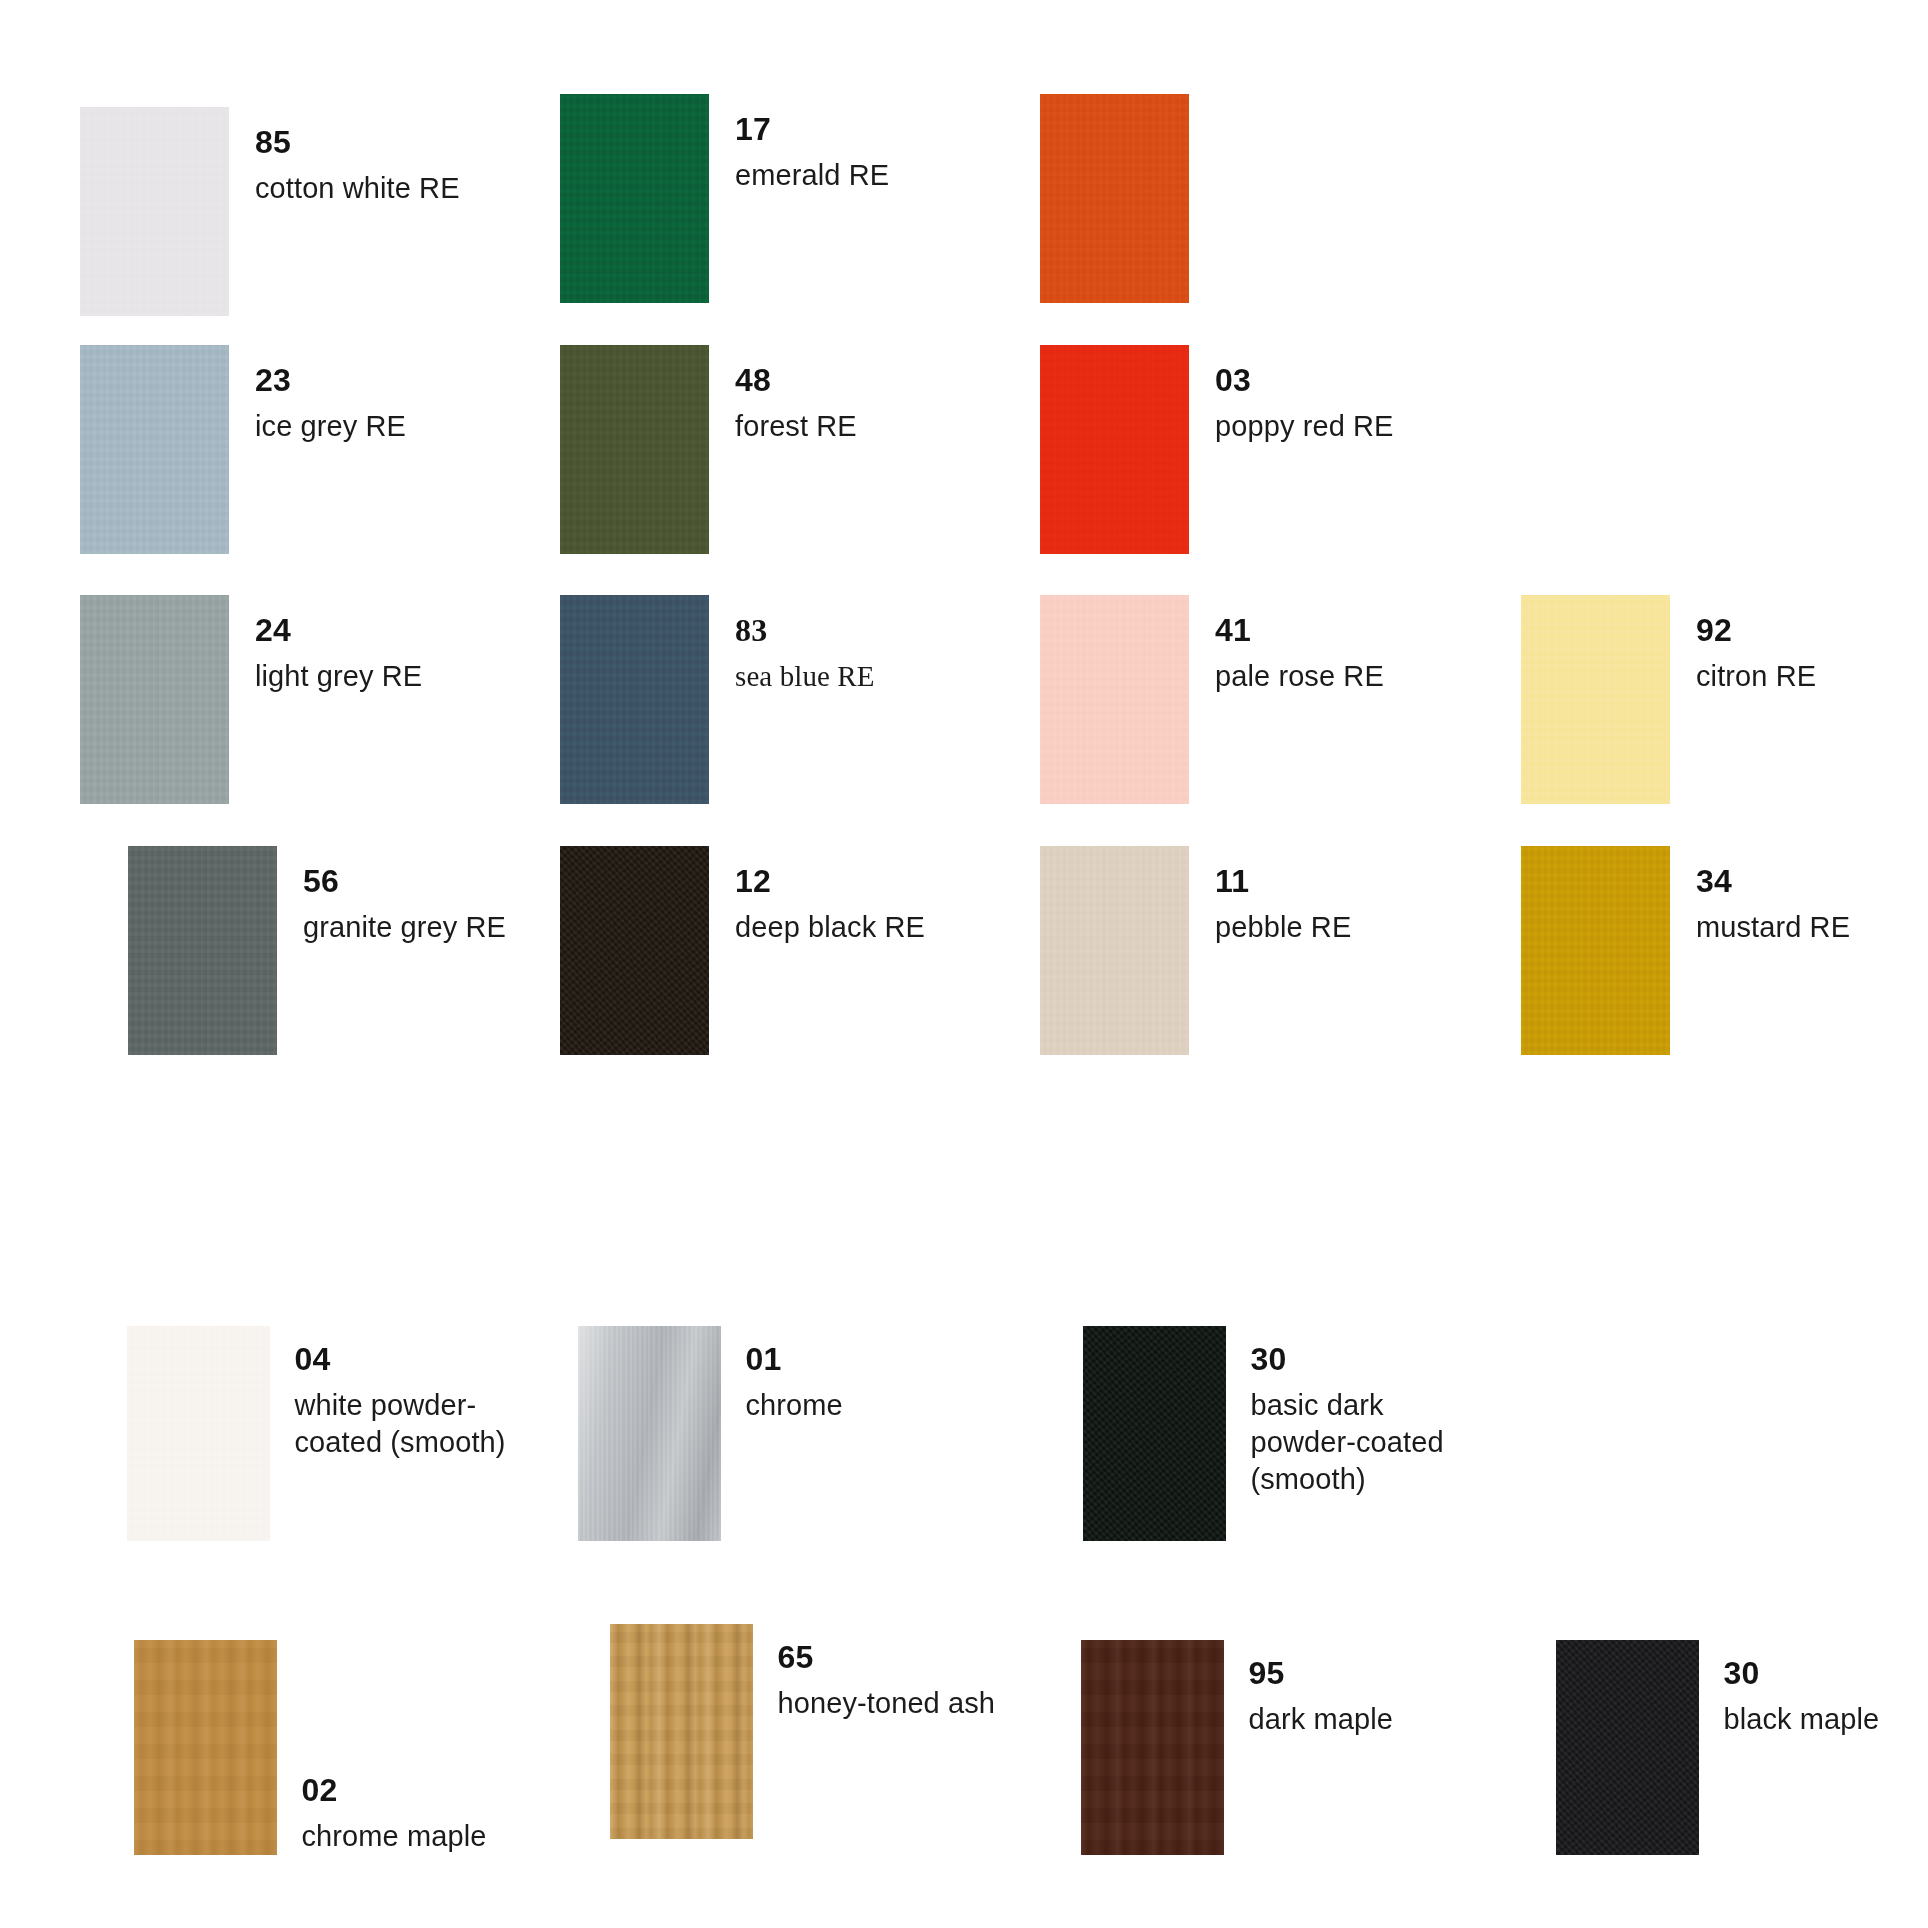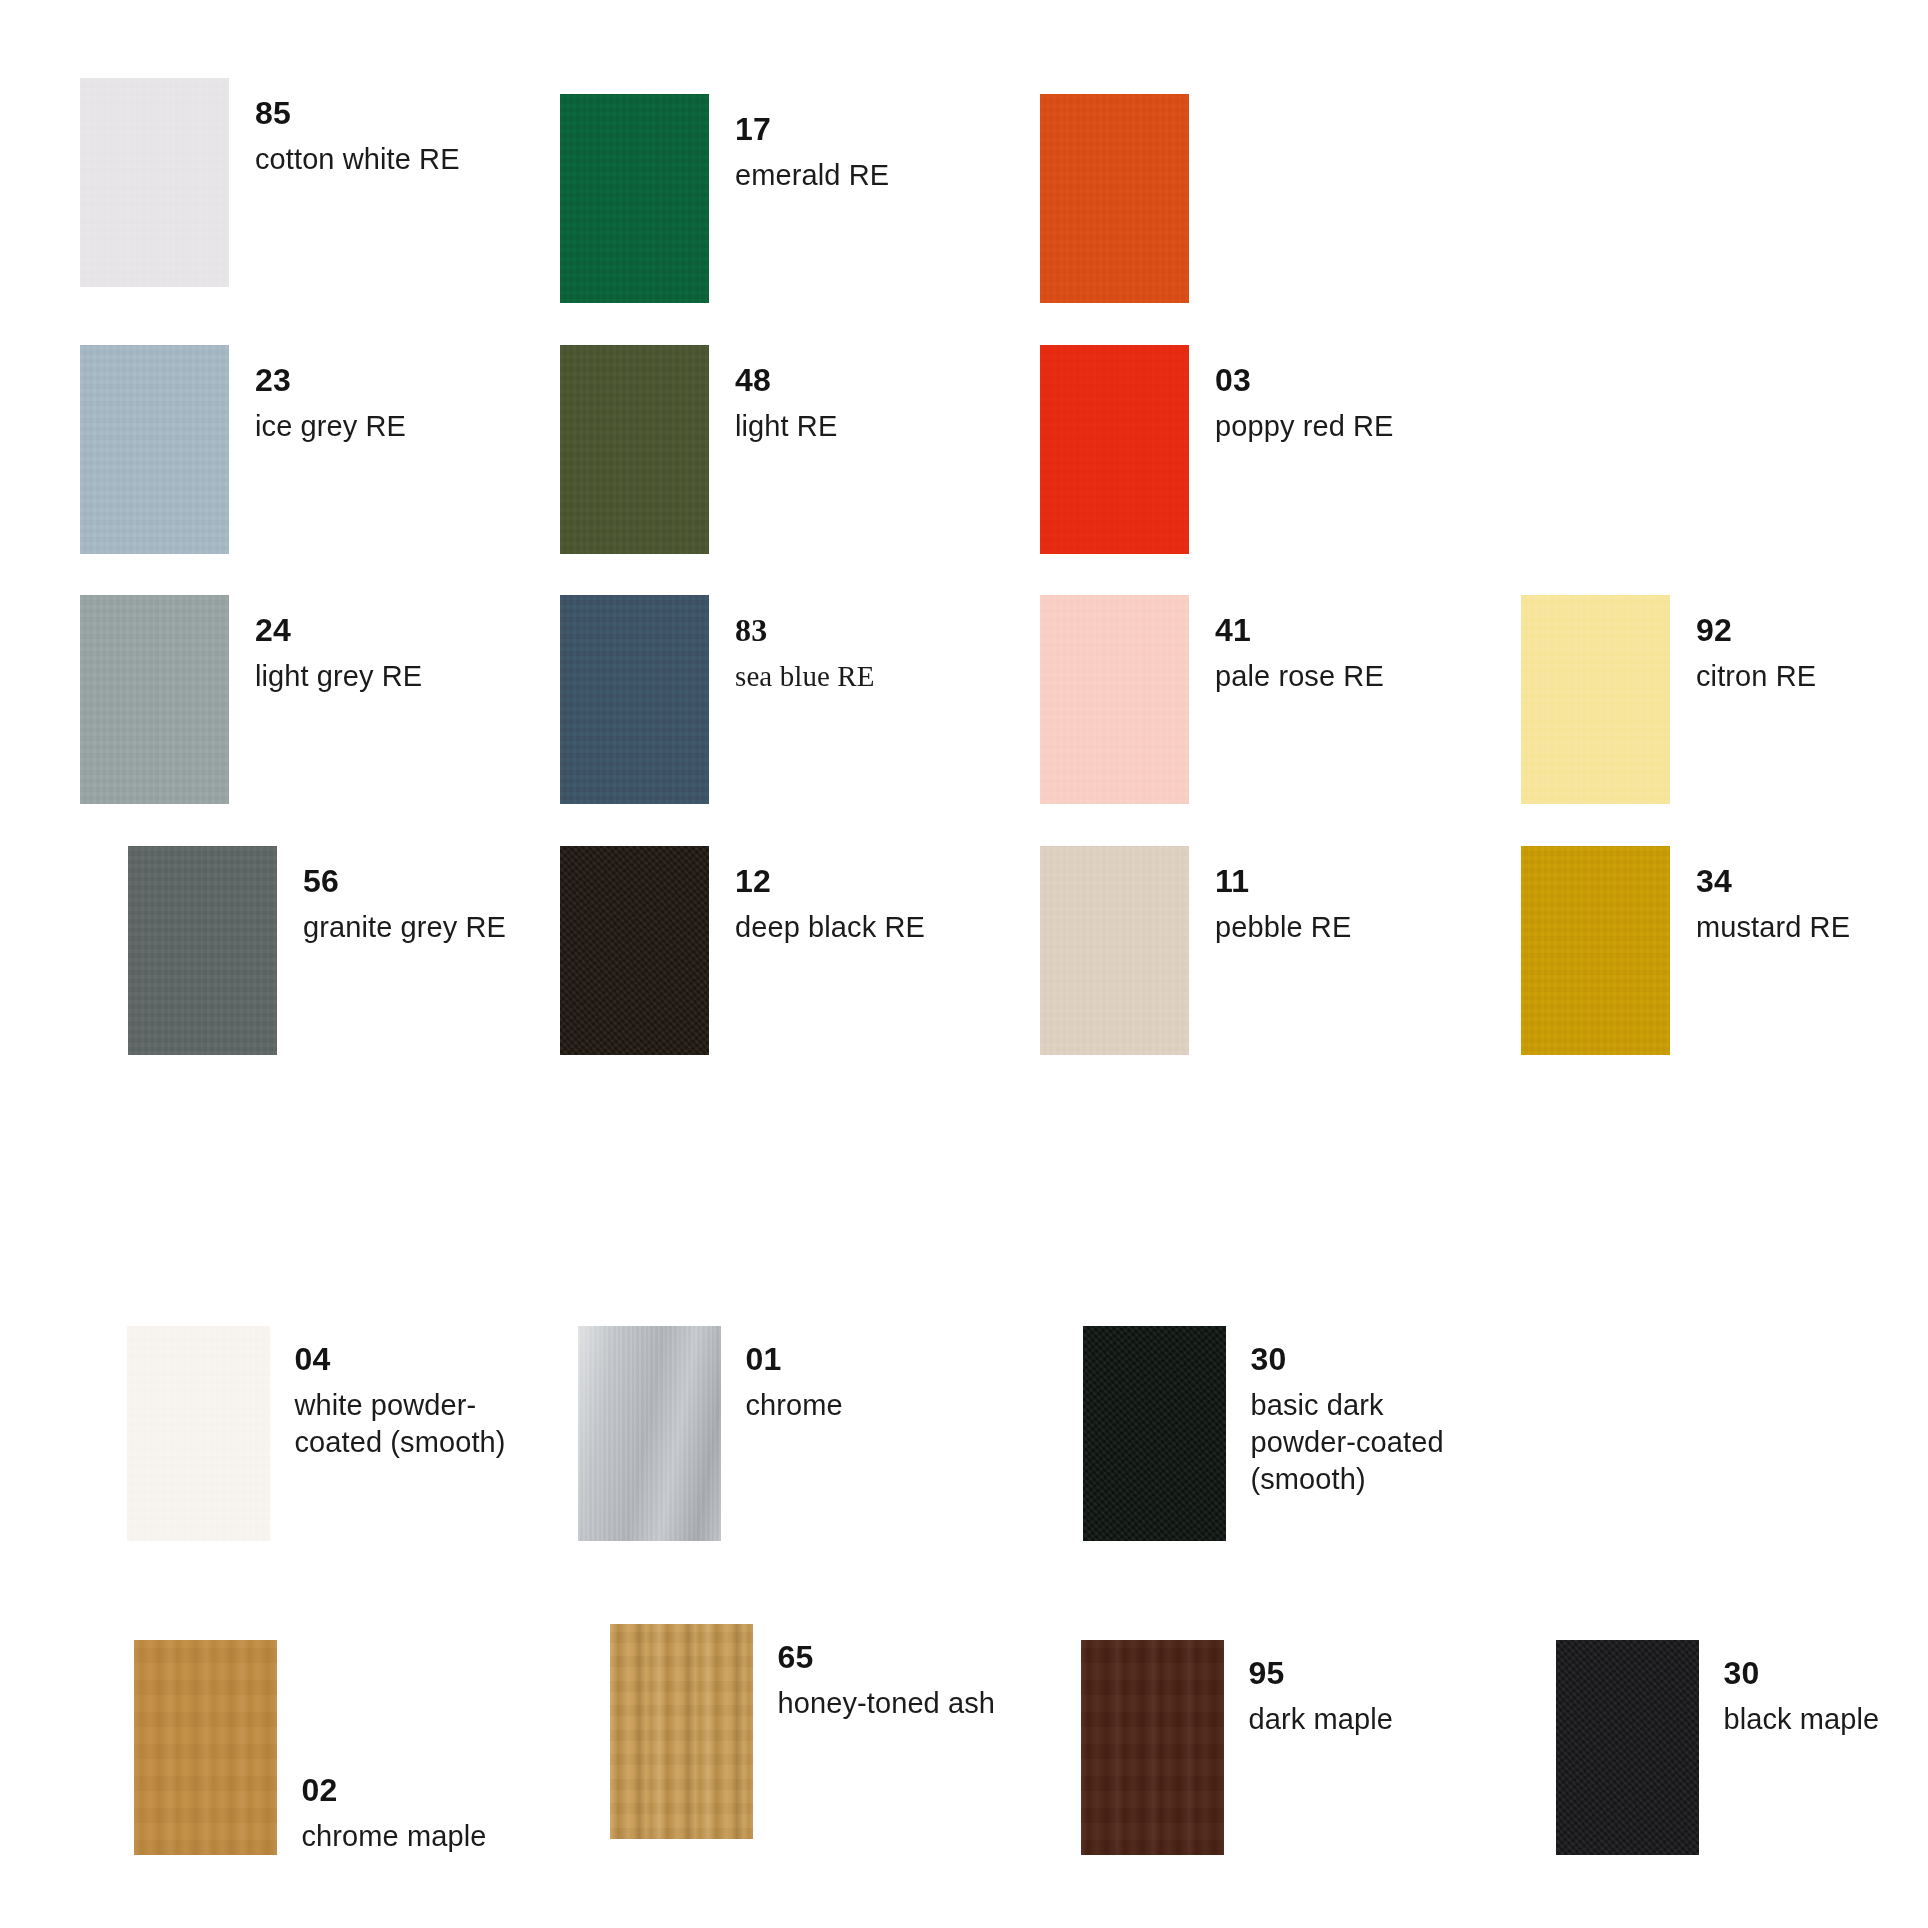--- a/index.html
+++ b/index.html
@@ -147,21 +147,21 @@
       repeating-linear-gradient(90deg, rgba(255,255,255,0.05) 0 1.9px, rgba(0,0,0,0.03) 1.9px 4.7px);
   }
 </style>
 </head>
 <body>
 
 <div class="sheet">
 
   <div class="section sec1">
 
-    <div class="entry" style="left:80px; top:78px;">
+    <div class="entry" style="left:80px; top:107px;">
       <div class="chip">
         <div class="chip-inner tex-paper" style="background:#e8e5e8;"></div>
       </div>
       <div class="caption">
         <div class="code">85</div>
         <div class="name">cotton white RE</div>
       </div>
     </div>
 
     <div class="entry" style="left:560px; top:94px;">
@@ -189,21 +189,21 @@
         <div class="name">ice grey RE</div>
       </div>
     </div>
 
     <div class="entry" style="left:560px; top:345px;">
       <div class="chip">
         <div class="chip-inner tex-paper" style="background:#4b5531;"></div>
       </div>
       <div class="caption">
         <div class="code">48</div>
-        <div class="name">light RE</div>
+        <div class="name">forest RE</div>
       </div>
     </div>
 
     <div class="entry" style="left:1040px; top:345px;">
       <div class="chip">
         <div class="chip-inner tex-paper" style="background:#e72a12;"></div>
       </div>
       <div class="caption">
         <div class="code">03</div>
         <div class="name">poppy red RE</div>

